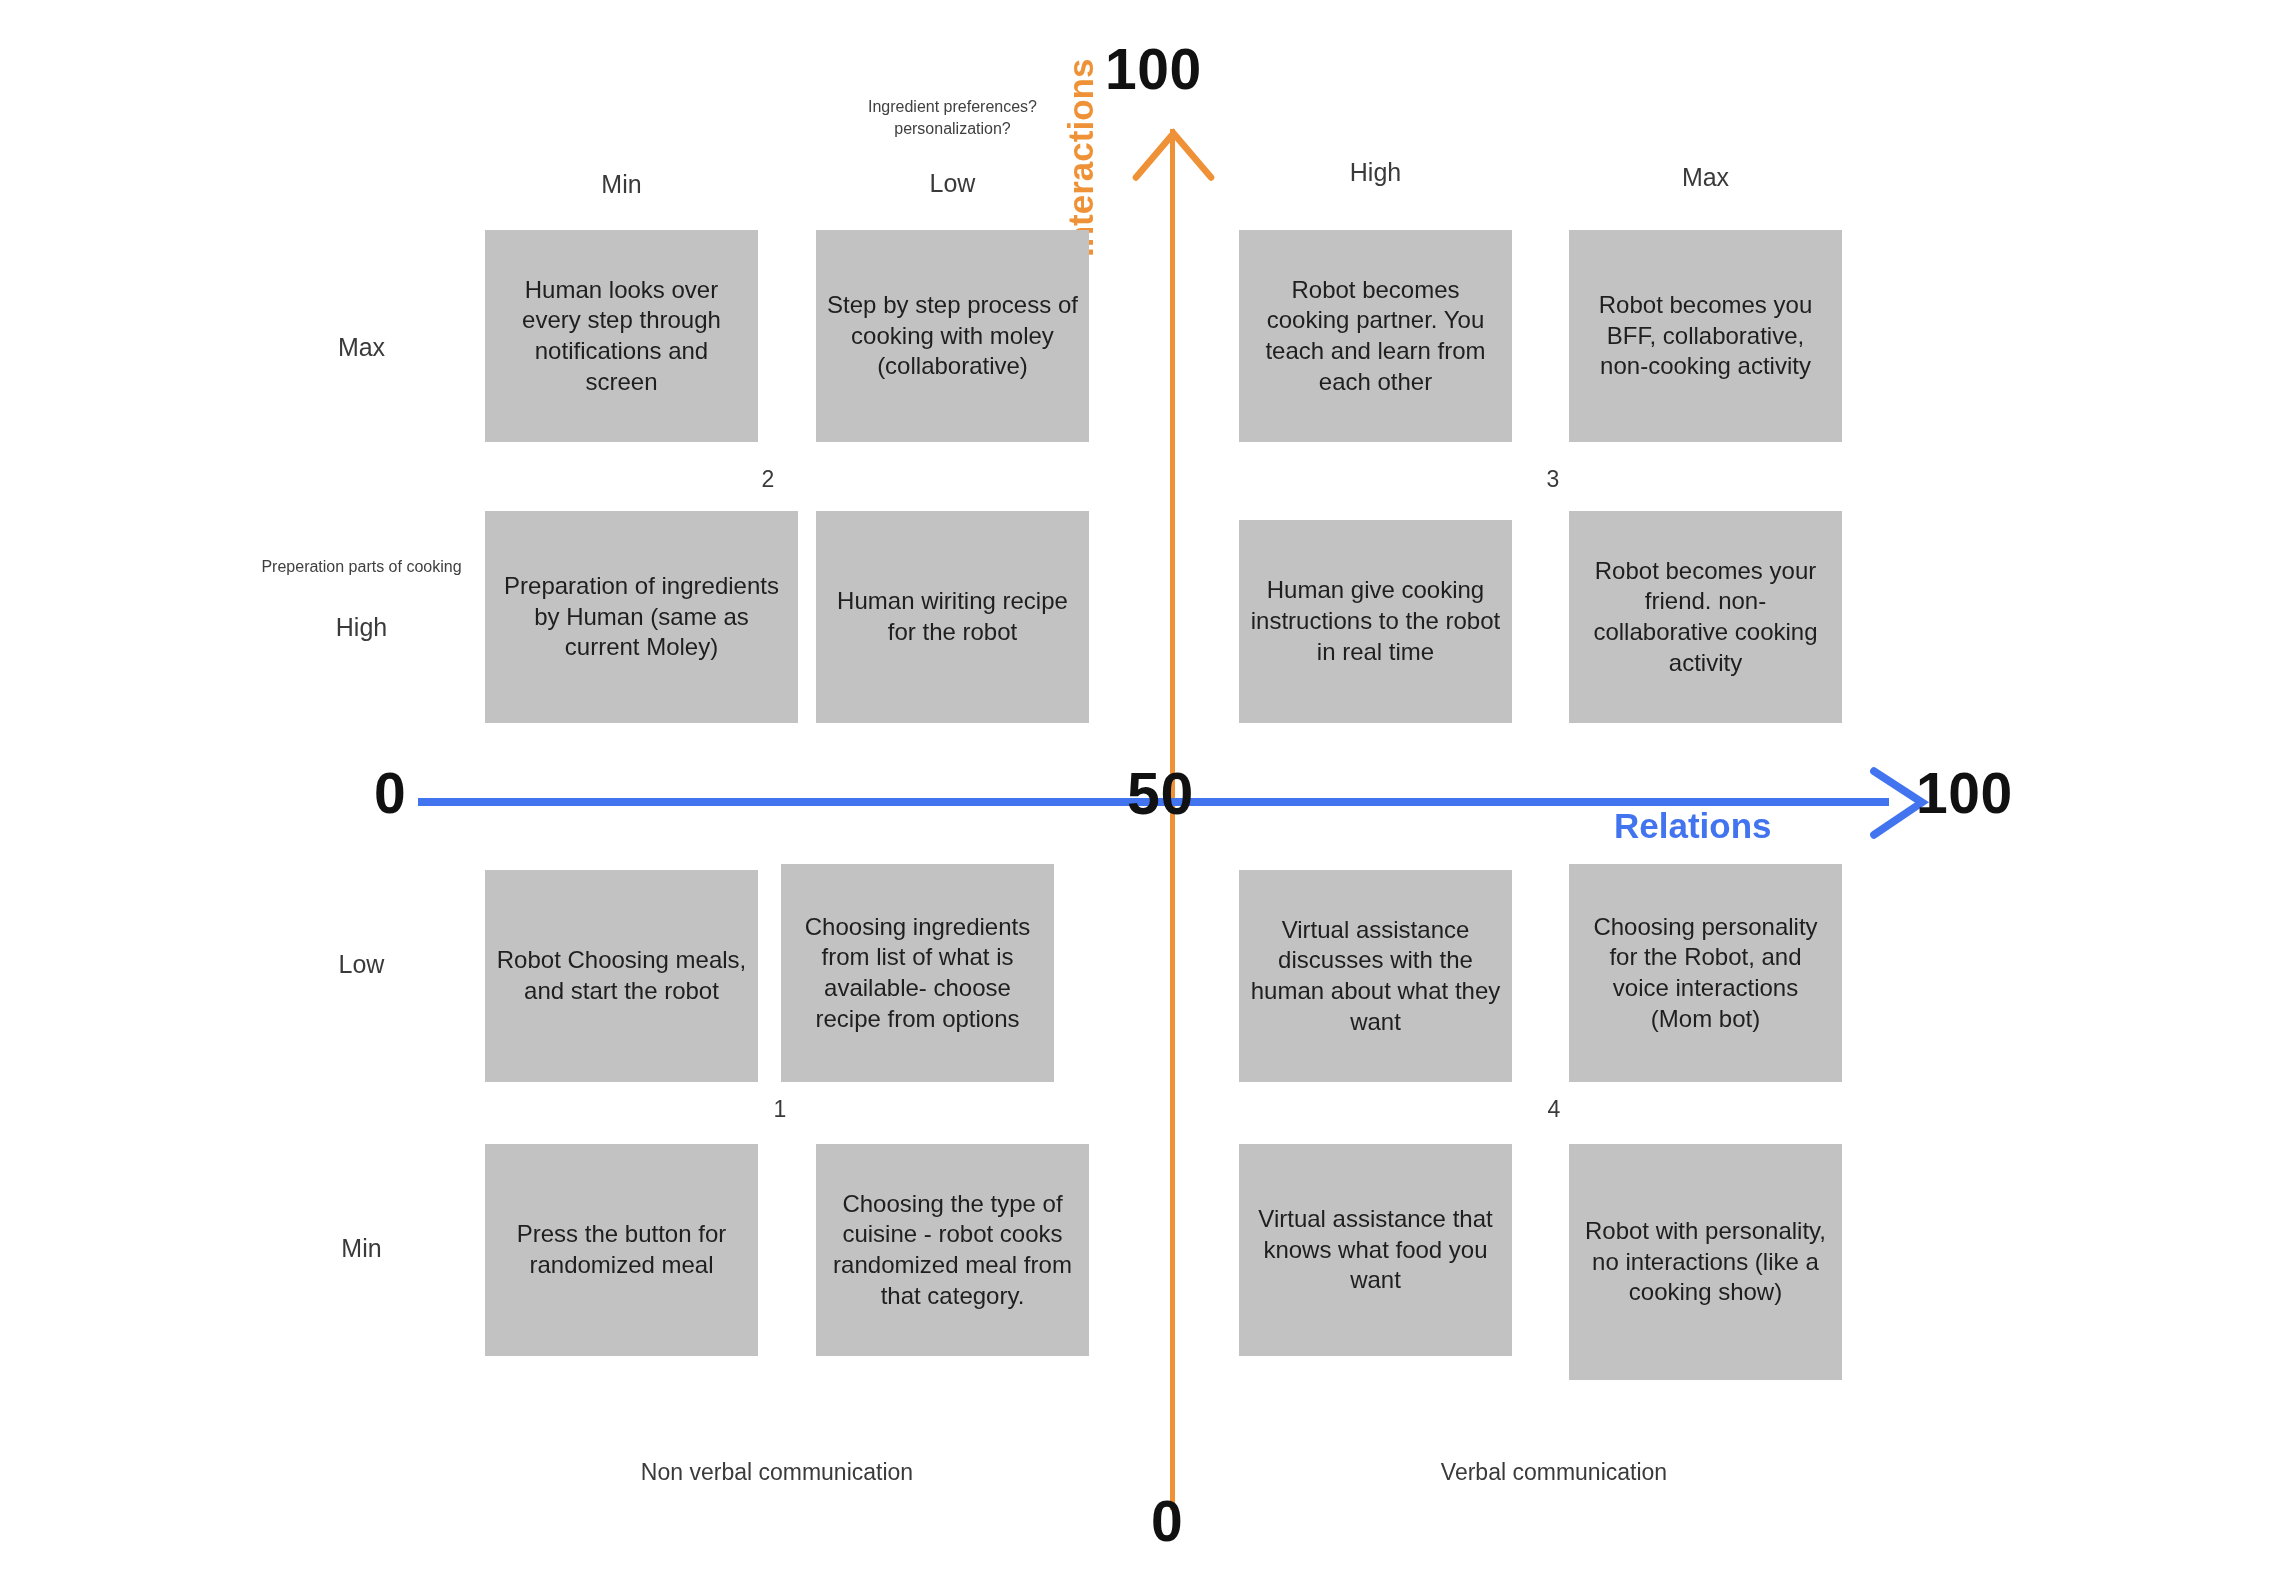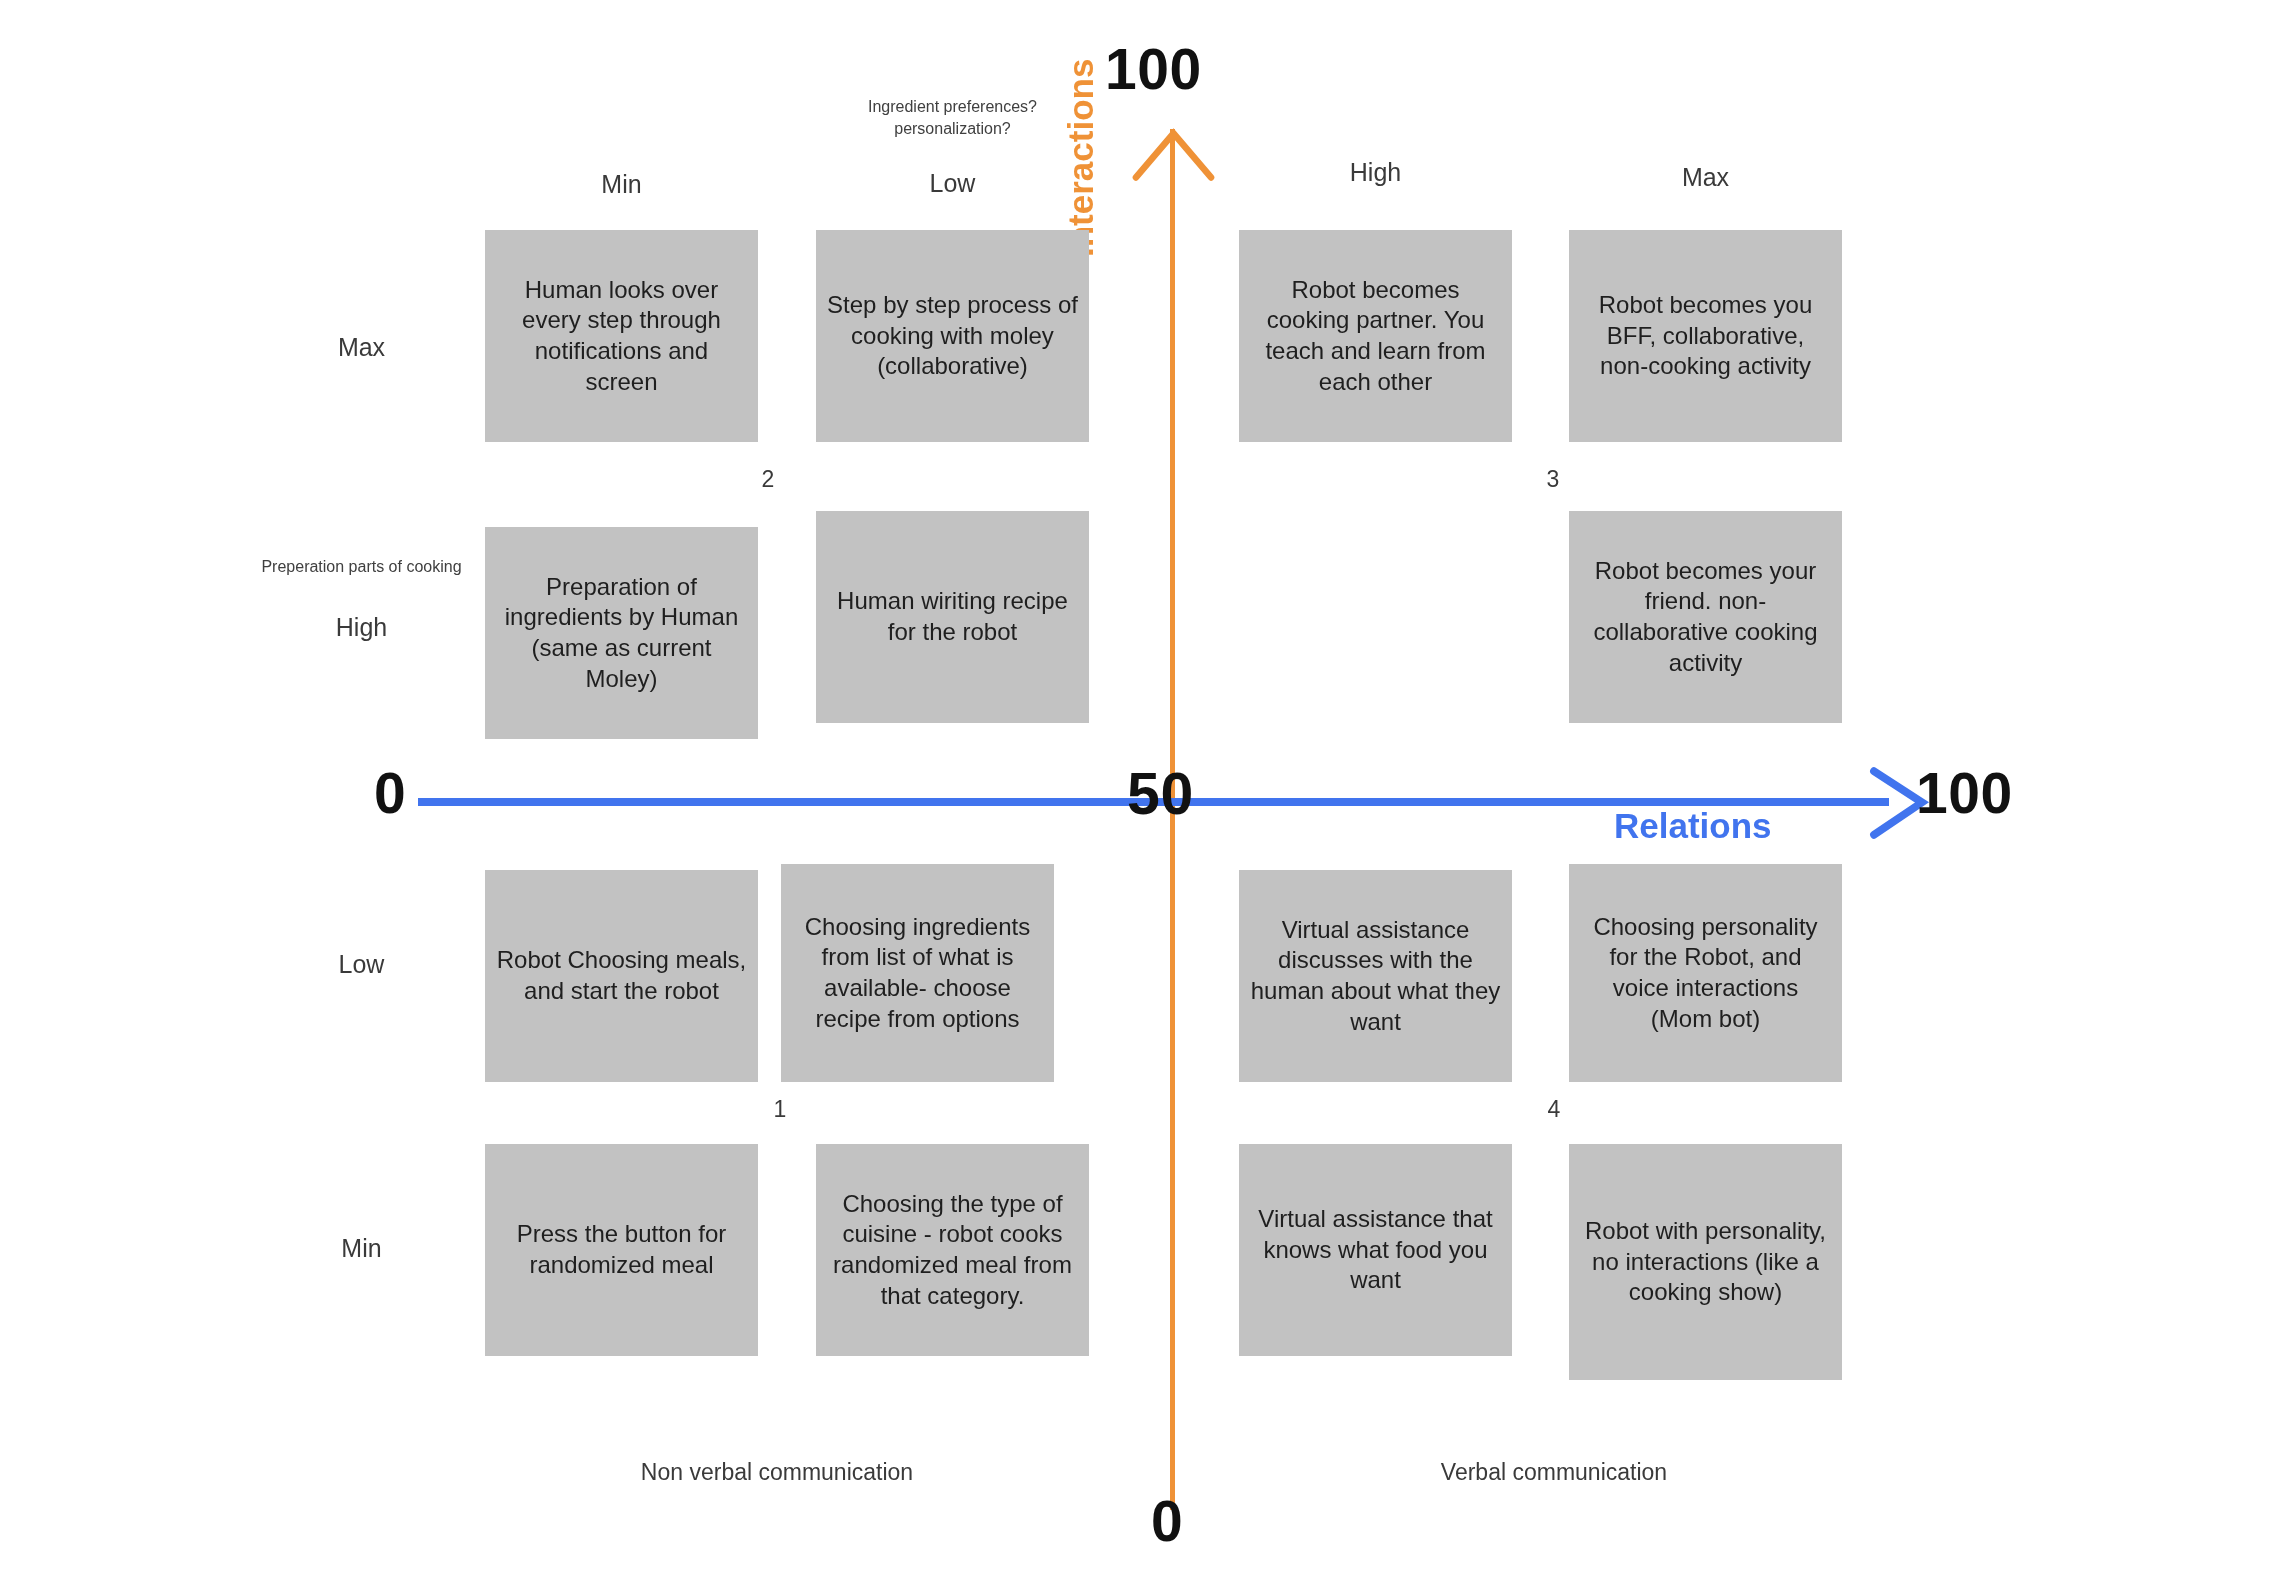--- a/index.html
+++ b/index.html
@@ -190,26 +190,29 @@
   <div class="cell" style="left:1239px; top:230px; width:273px; height:212px;">
       <span>Robot becomes cooking partner. You teach and learn from each other</span>
     </div>
   <div class="cell" style="left:816px; top:230px; width:273px; height:212px;">
       <span>Step by step process of cooking with moley (collaborative)</span>
     </div>
   <div class="cell" style="left:1569px; top:230px; width:273px; height:212px;">
       <span>Robot becomes you BFF, collaborative, non-cooking activity</span>
     </div>
 
-  <div class="cell" style="left:485px;  top:511px; width:273px; height:212px;margin-top:16px;">
+  <div class="cell" style="left:485px;  top:511px; width:313px; height:212px;">
       <span>Preparation of ingredients by Human (same as current Moley)</span>
     </div>
   <div class="cell" style="left:816px; top:511px; width:273px; height:212px;">
       <span>Human wiriting recipe for the robot</span>
     </div>
+  <div class="cell" style="left:1239px; top:520px; width:273px; height:203px;">
+      <span>Human give cooking instructions to the robot in real time</span>
+    </div>
   <div class="cell" style="left:1569px; top:511px; width:273px; height:212px;">
       <span>Robot becomes your friend. non-collaborative cooking activity</span>
     </div>
 
   <div class="cell" style="left:485px;  top:870px; width:273px; height:212px;">
       <span>Robot Choosing meals, and start the robot</span>
     </div>
   <div class="cell" style="left:781px; top:864px; width:273px; height:218px;">
       <span>Choosing ingredients from list of what is available- choose recipe from options</span>
     </div>

